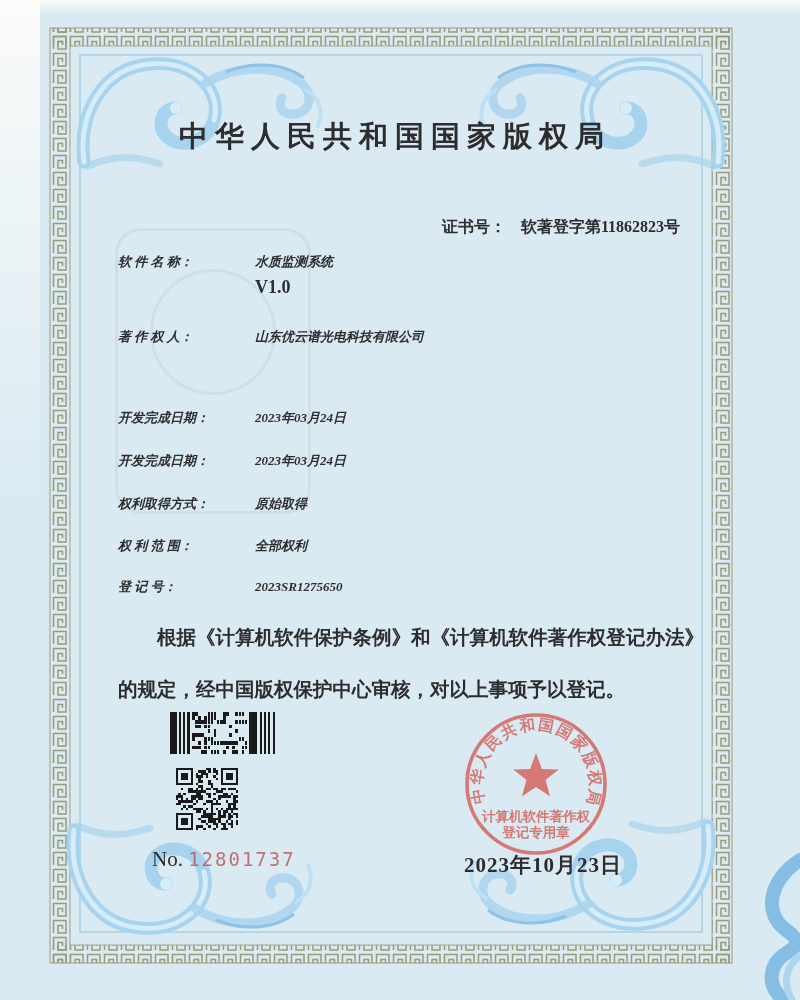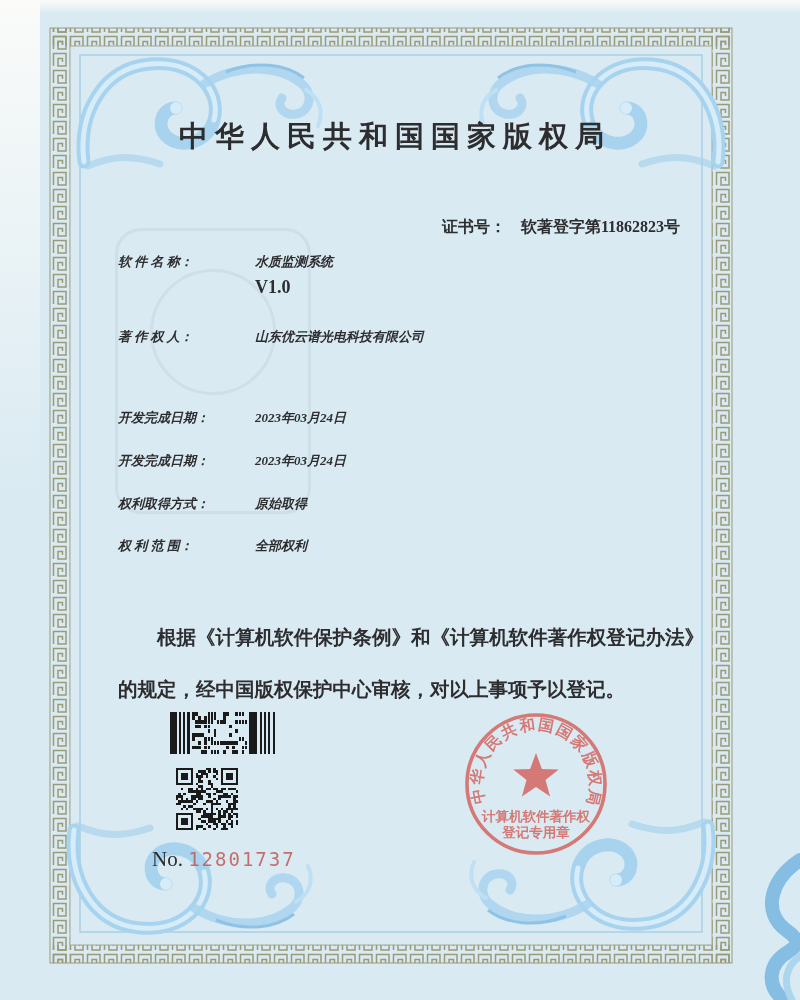--- a/index.html
+++ b/index.html
@@ -107,20 +107,23 @@
     <span class="flabel">开发完成日期：</span><span class="fvalue">2023年03月24日</span>
   </div>
   <div class="row" style="top:452px">
     <span class="flabel">开发完成日期：</span><span class="fvalue">2023年03月24日</span>
   </div>
   <div class="row" style="top:537px">
     <span class="flabel">权 利 范 围：</span><span class="fvalue">全部权利</span>
   </div>
   <div class="row" style="top:495px">
     <span class="flabel">权利取得方式：</span><span class="fvalue">原始取得</span>
+  </div>
+  <div class="row" style="top:578px">
+    <span class="flabel">登   记   号：</span><span class="fvalue">2023SR1275650</span>
   </div>
 
   <p class="statement">根据《计算机软件保护条例》和《计算机软件著作权登记办法》的规定，经中国版权保护中心审核，对以上事项予以登记。</p>
 
   <svg class="barcode" width="112" height="42" viewBox="0 0 112 42" shape-rendering="crispEdges">
       <rect x="0" y="0" width="7" height="42" fill="#1a1a1a"></rect>
       <rect x="9" y="0" width="2" height="42" fill="#1a1a1a"></rect>
       <rect x="13" y="0" width="2" height="42" fill="#1a1a1a"></rect>
       <rect x="17" y="0" width="3" height="42" fill="#1a1a1a"></rect>
       <rect x="22" y="0" width="2.6" height="3.8" fill="#1a1a1a"></rect>
@@ -512,20 +515,21 @@
       <rect x="18" y="24" width="1" height="1" fill="#1a1a1a"></rect>
       <rect x="19" y="24" width="1" height="1" fill="#1a1a1a"></rect>
       <rect x="20" y="24" width="1" height="1" fill="#1a1a1a"></rect>
     </svg>
 
   <div class="serial">
     <span class="no">No.</span>
     <span class="num">12801737</span>
   </div>
 
+  <div class="issue-date">2023年10月23日</div>
 
   <svg class="seal-svg" width="170" height="170" viewBox="0 0 170 170">
     <defs>
       <path id="sealArc" d="M34.3 103.5 A54 54 0 1 1 135.7 103.5" fill="none"></path>
     </defs>
     <circle cx="85" cy="85" r="69" fill="none" stroke="#d4645f" stroke-width="3.6"></circle>
     <polygon fill="#d4645f" points="85,54 90.9,69.9 107.8,70.6 94.5,81.1 99.1,97.4 85,88 70.9,97.4 75.5,81.1 62.2,70.6 79.1,69.9"></polygon>
     <text font-size="15.5" font-weight="bold" fill="#d4645f" letter-spacing="2" font-family="Liberation Serif, DejaVu Serif, serif">
       <textPath href="#sealArc" startOffset="0">中华人民共和国国家版权局</textPath>
     </text>

